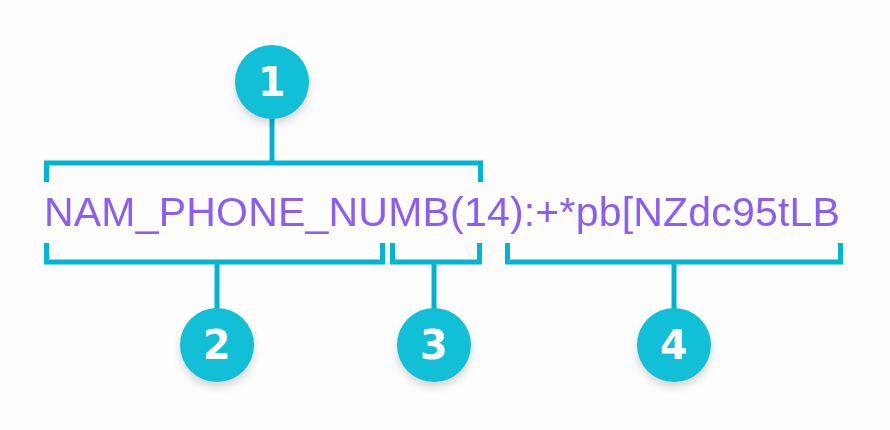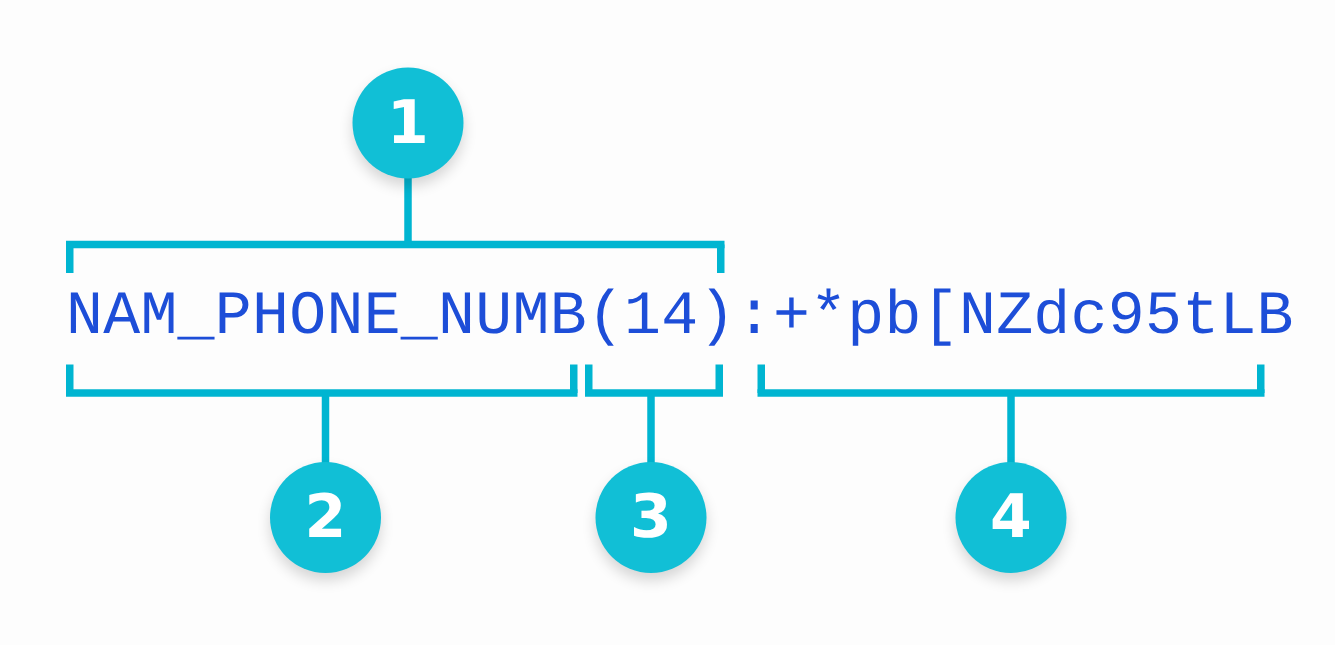--- a/index.html
+++ b/index.html
@@ -26,25 +26,25 @@
     height: 430px;
   }
 
   
   .code-string {
     position: absolute;
     left: 44px;
     top: 186px;
     width: 810px;
     height: 52px;
-    font-family: Liberation Mono, monospace;
+    font-family: Liberation Sans, sans-serif;
     font-size: 41px;
     line-height: 52px;
     letter-spacing: 0.2px;
-    color: #1d4ed8;
+    color: #8b5cf6;
     white-space: pre;
   }
 
   
   .badge {
     position: absolute;
     width: 74px;
     height: 74px;
     border-radius: 50%;
     background: #11bfd6;

